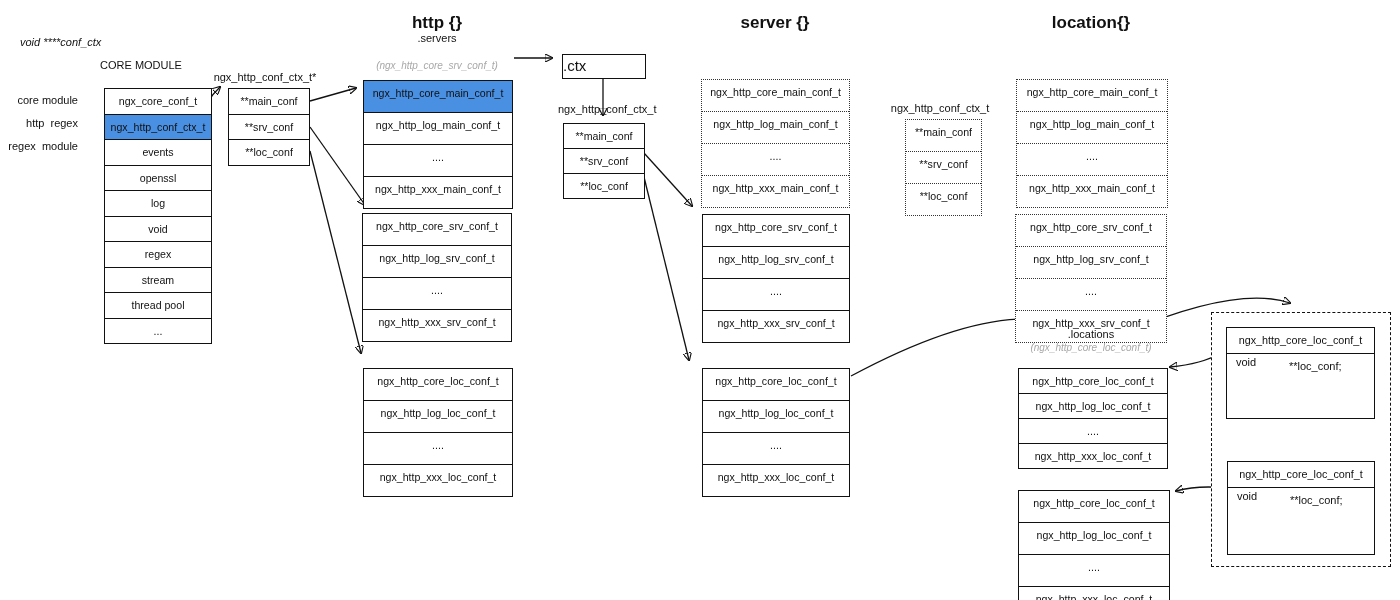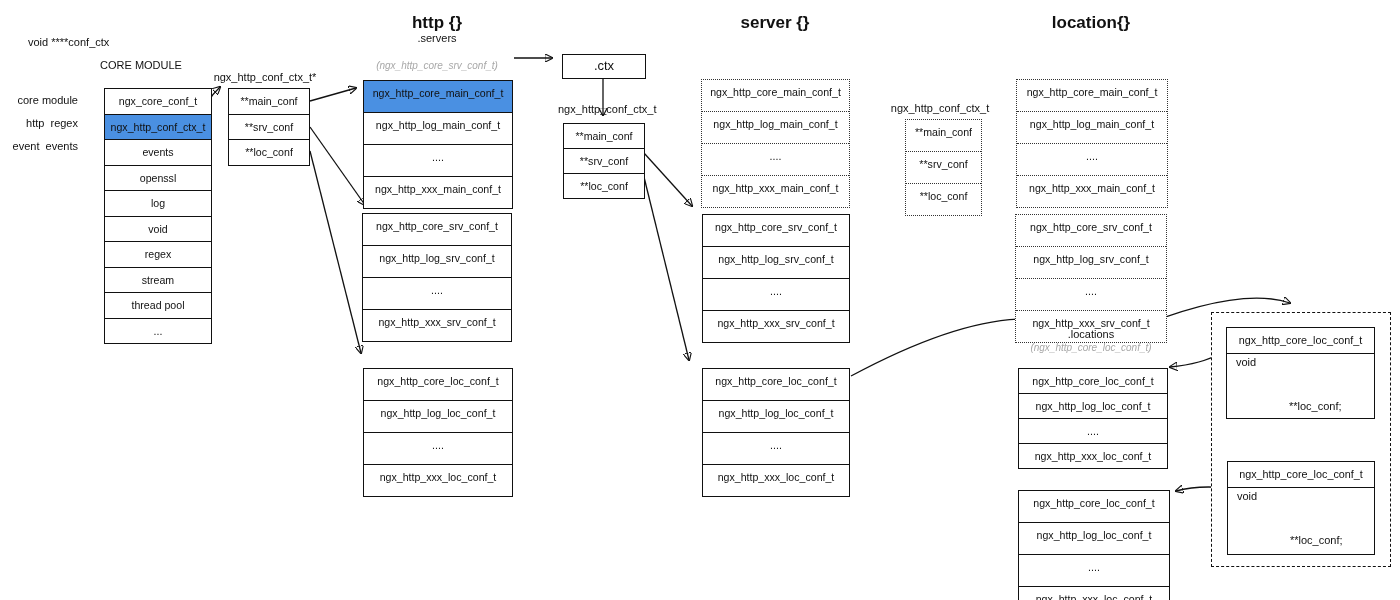--- a/index.html
+++ b/index.html
@@ -20,32 +20,32 @@
     height:31px;line-height:25px;font-size:10.6px;text-align:center;
     white-space:nowrap;overflow:hidden;background:#fff;
   }
   .tbl .row + .row{border-top:1px solid #111;}
   .tbl.dotted{border:1.4px dotted #333;}
   .tbl.dotted .row + .row{border-top:1px dotted #333;}
   .tbl .row.hl{background:var(--hl,#4a90e2);}
   .tbl.r245 .row{height:24.5px;line-height:24.5px;}
   .tbl.r24 .row{height:24px;line-height:24px;}
   .smallbox{
-    border:1.4px solid #111;background:#fff;font-size:13px;
-    text-align:center;line-height:22px;
+    border:1.4px solid #111;background:#fff;font-size:15px;
+    line-height:22px;
   }
   .dashed-container{border:1.6px dashed #111;background:#fff;}
   .struct-box{border:1.5px solid #111;background:#fff;}
   .struct-box .hdr{
     height:25px;line-height:25px;border-bottom:1.4px solid #111;
     font-size:10.8px;text-align:center;white-space:nowrap;
   }
   .struct-box .body{position:relative;font-size:11px;}
   .struct-box .body .kw{position:absolute;left:9px;top:2px;}
-  .struct-box .body .nm{position:absolute;left:62px;top:6px;margin-top:40px;}
+  .struct-box .body .nm{position:absolute;left:62px;top:6px;}
   svg.arrows{position:absolute;left:0;top:0;pointer-events:none;}
   svg.arrows path{stroke:#111;stroke-width:1.3;fill:none;}
 </style>
 </head>
 <body>
 
 <div id="canvas">
 
   <svg class="arrows" width="1400" height="600">
     <defs>
@@ -61,26 +61,26 @@
     <path d="M603,78 L603,115" marker-end="url(#ah)"></path>
     <path d="M644,153 L692,206" marker-end="url(#ah)"></path>
     <path d="M644,177 L689,360" marker-end="url(#ah)"></path>
     <path d="M851,376 Q1000,296 1075,328" marker-end="url(#ah)"></path>
     <path d="M1124,333 Q1237,285 1290,303" marker-end="url(#ah)"></path>
     <path d="M1170,367 Q1202,364 1221,353" marker-start="url(#ah)" marker-end="url(#ah)"></path>
     <path d="M1299,418 L1299,455" marker-end="url(#ah)"></path>
     <path d="M1227,488 Q1198,485 1176,491" marker-end="url(#ah)"></path>
   </svg>
 
-  <div class="abs note" style="left:28px;top:36px;">void ****conf_ctx</div>
+  <div class="abs note" style="left:20px;top:36px;font-style:italic;">void ****conf_ctx</div>
 
   <div class="abs tbl-caption" style="left:88px;top:59px;width:106px;">CORE MODULE</div>
   <div class="abs side-label" style="left:6px;top:94px;width:72px;">core module</div>
   <div class="abs side-label" style="left:6px;top:117px;width:72px;">http  regex</div>
-  <div class="abs side-label" style="left:6px;top:140px;width:72px;">event  events</div>
+  <div class="abs side-label" style="left:6px;top:140px;width:72px;">regex  module</div>
   <div class="abs tbl r245" style="left:104px;top:88px;width:106px;">
     <div class="row">ngx_core_conf_t</div>
     <div class="row hl">ngx_http_conf_ctx_t</div>
     <div class="row">events</div>
     <div class="row">openssl</div>
     <div class="row">log</div>
     <div class="row">void</div>
     <div class="row">regex</div>
     <div class="row">stream</div>
     <div class="row">thread pool</div>

